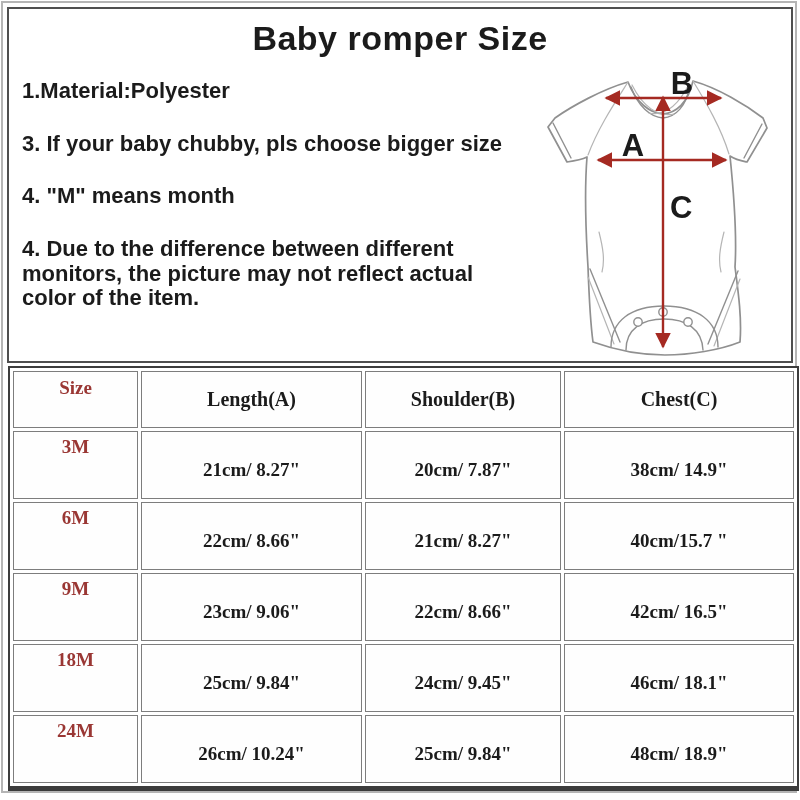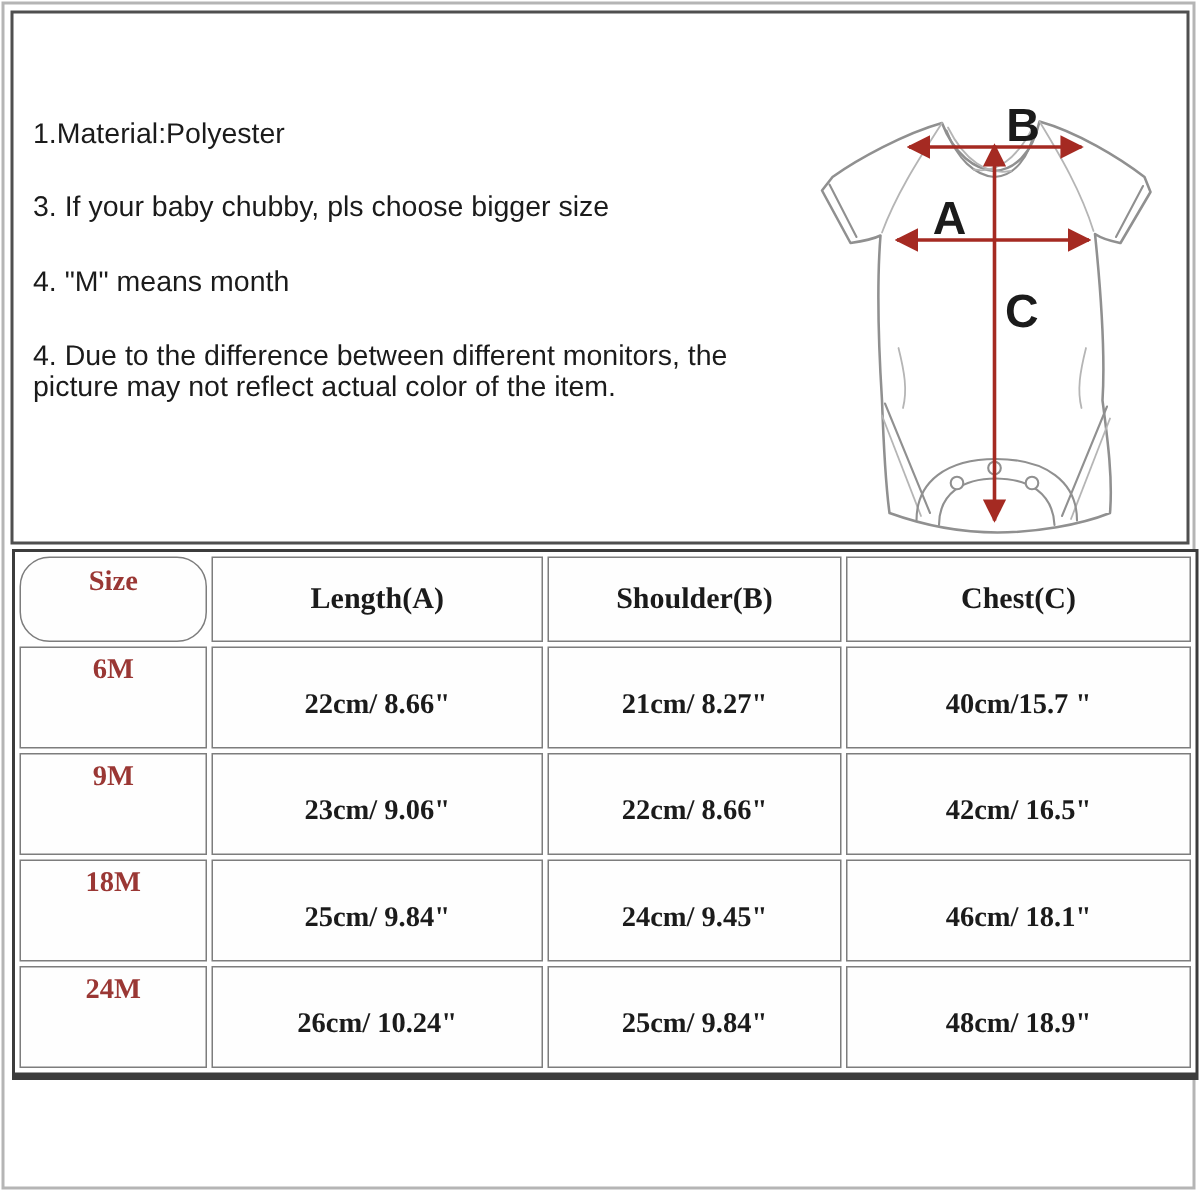--- a/index.html
+++ b/index.html
@@ -7,21 +7,21 @@
         font-family:"Liberation Sans","DejaVu Sans",sans-serif;color:var(--text,#1b1b1b);}
   
   .page-border{position:absolute;left:1px;top:1px;right:3px;bottom:7px;
                border:2px solid var(--frame-light,#b5b5b5);pointer-events:none;}
   
   .top-frame{position:absolute;left:7px;top:7px;width:782px;height:352px;
              border:2px solid var(--frame-dark,#4f4f4f);}
   .title{position:absolute;left:0;top:10px;width:100%;text-align:center;
          font-size:34px;font-weight:700;letter-spacing:0.5px;color:var(--text,#1b1b1b);}
   .notes{position:absolute;left:13px;top:70px;width:505px;}
-  .note{font-size:19px;font-weight:400;line-height:1.12;margin-bottom:28px;color:var(--text,#1b1b1b);}
+  .note{font-size:22px;font-weight:700;line-height:1.12;margin-bottom:28px;color:var(--text,#1b1b1b);}
   .diagram{position:absolute;left:498px;top:60px;width:296px;height:300px;}
   .diagram .outline{fill:#ffffff;stroke:var(--outline-gray,#909090);stroke-width:1.7;stroke-linejoin:round;}
   .diagram .detail{fill:none;stroke:var(--outline-gray,#909090);stroke-width:1.4;stroke-linecap:round;}
   .diagram .detail-light{fill:none;stroke:#b5b5b5;stroke-width:1.2;stroke-linecap:round;}
   .diagram .snap{fill:#ffffff;stroke:var(--outline-gray,#909090);stroke-width:1.4;}
   .diagram .arrow{stroke:var(--arrow-red,#a52a22);stroke-width:2.4;fill:none;}
   .diagram .ah{fill:var(--arrow-red,#a52a22);}
   .diagram .measure-label{font-family:"Liberation Sans","DejaVu Sans",sans-serif;
                           font-weight:700;font-size:31px;fill:var(--text,#1b1b1b);}
   
@@ -29,30 +29,31 @@
               background:#ffffff;border:2px solid var(--table-border,#3c3c3c);border-bottom-width:5px;
               font-family:"Liberation Serif","DejaVu Serif",serif;}
   .size-table th,.size-table td{border:1px solid var(--cell-border,#7d7d7d);background:#fefefe;
               text-align:center;font-weight:700;color:var(--text,#1b1b1b);}
   .size-table th{height:49px;font-size:20px;vertical-align:middle;}
   .size-table td{height:55px;font-size:19px;vertical-align:middle;padding-top:10px;box-sizing:content-box;}
   .size-table .c1{width:121px;}
   .size-table .c2{width:217px;}
   .size-table .c3{width:192px;}
   .size-table .c4{width:226px;}
-  .size-table th.size-head{vertical-align:top;padding-top:5px;font-size:19px;color:var(--size-red,#9a3734);border-radius:20px;}
+  .size-table th.size-head{vertical-align:top;padding-top:5px;font-size:19px;color:var(--size-red,#9a3734);}
   .size-table td.size-cell{vertical-align:top;padding-top:4px;color:var(--size-red,#9a3734);}
 </style>
 </head>
 <body>
 
 <div class="page">
   <div class="page-border"></div>
 
   <div class="top-frame">
+    <div class="title">Baby romper Size</div>
 
     <div class="notes">
       <div class="note">1.Material:Polyester</div>
       <div class="note">3. If your baby chubby, pls choose bigger size</div>
       <div class="note">4. "M" means month</div>
       <div class="note">4. Due to the difference between different monitors, the picture may not reflect actual color of the item.</div>
     </div>
   </div>
 
   <svg class="diagram" viewBox="0 0 296 300">
@@ -119,20 +120,26 @@
 
   <table class="size-table">
     <tbody>
         <tr>
       <th class="c1 size-head">Size</th>
       <th class="c2">Length(A)</th>
       <th class="c3">Shoulder(B)</th>
       <th class="c4">Chest(C)</th>
     </tr>
     <tr>
+      <td class="c1 size-cell">3M</td>
+      <td class="c2">21cm/ 8.27"</td>
+      <td class="c3">20cm/ 7.87"</td>
+      <td class="c4">38cm/ 14.9"</td>
+    </tr>
+    <tr>
       <td class="c1 size-cell">6M</td>
       <td class="c2">22cm/ 8.66"</td>
       <td class="c3">21cm/ 8.27"</td>
       <td class="c4">40cm/15.7 "</td>
     </tr>
     <tr>
       <td class="c1 size-cell">9M</td>
       <td class="c2">23cm/ 9.06"</td>
       <td class="c3">22cm/ 8.66"</td>
       <td class="c4">42cm/ 16.5"</td>

